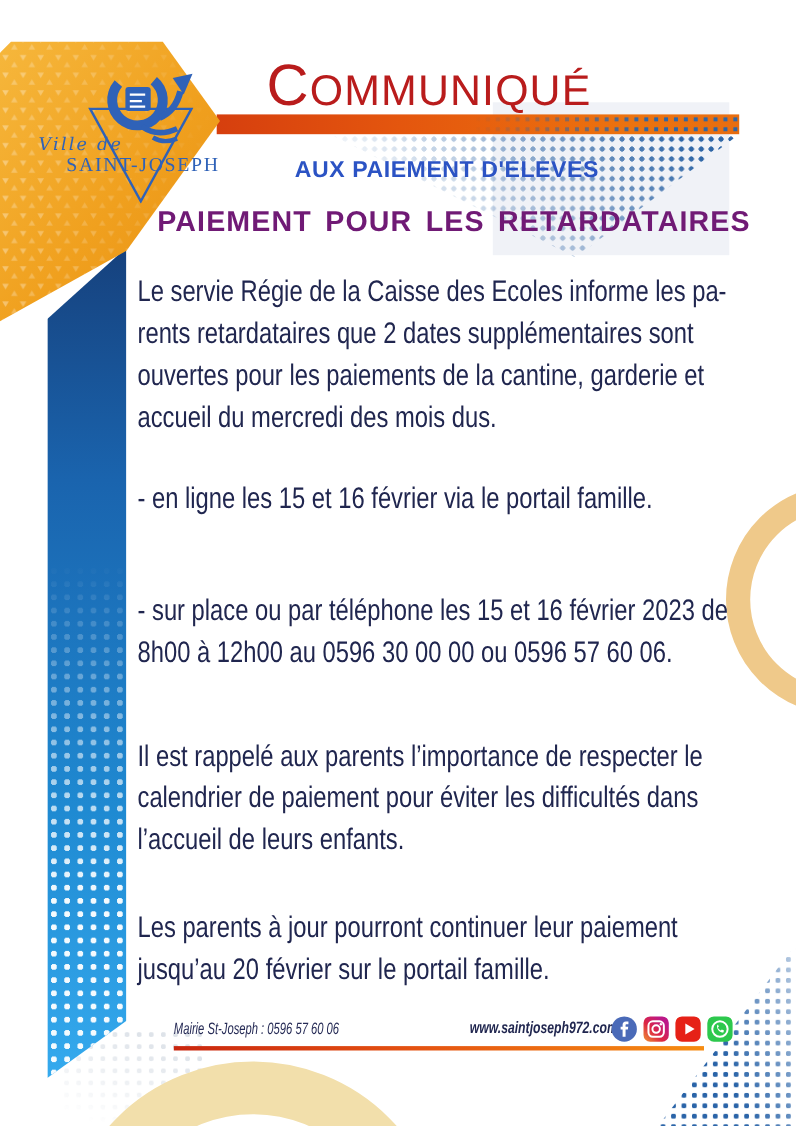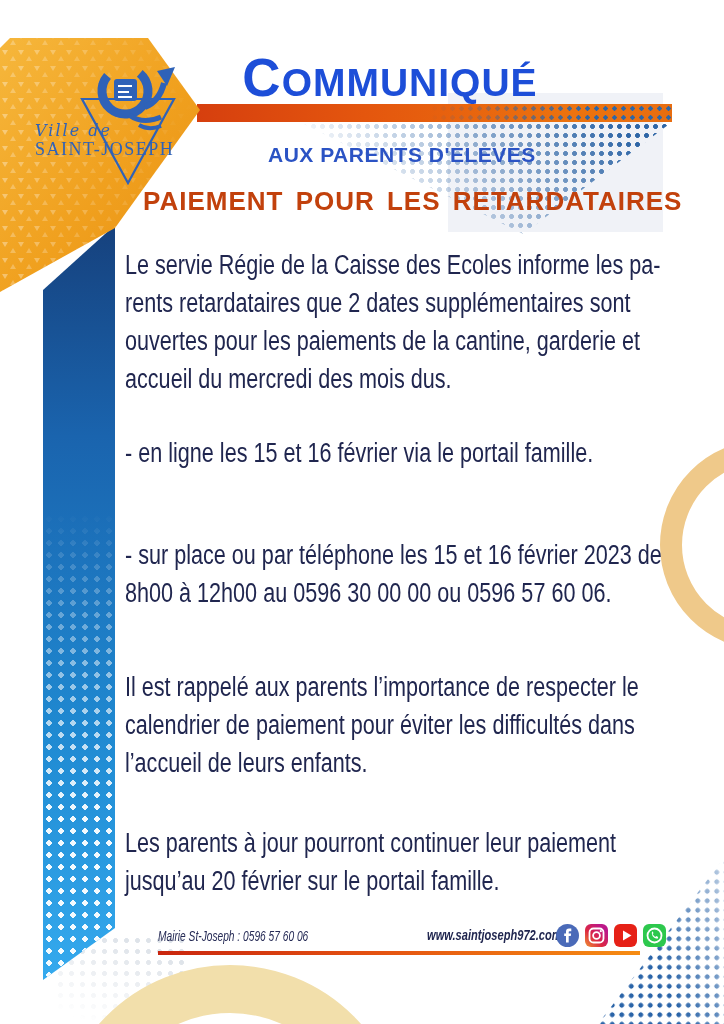--- a/index.html
+++ b/index.html
@@ -70,37 +70,37 @@
   }
   
   .logo{position:absolute;left:35px;top:55px;width:190px;height:155px;z-index:4;color:#2f62b8;}
   .logo .tri-outline{position:absolute;left:45px;top:42px;}
   .logo .swirl{position:absolute;left:52px;top:0px;}
   .logo .script{
     position:absolute;left:0;top:66px;width:190px;text-align:left;
     font-family:"DejaVu Serif",serif;font-style:italic;font-size:16px;letter-spacing:2px;
   }
   .logo .cityname{
-    position:absolute;left:0;top:84px;width:190px;text-align:left;
+    position:absolute;left:0;top:84px;width:190px;text-align:center;
     font-family:"Liberation Serif",serif;font-size:18px;letter-spacing:1.5px;
   }
   
   .title{
     position:absolute;left:225px;top:46px;width:330px;z-index:4;
-    text-align:center;color:#1d4ed8;font-weight:bold;font-size:39px;
+    text-align:center;color:#b91c1c;font-weight:normal;font-size:39px;
     letter-spacing:1px;text-transform:uppercase;line-height:1.2;
   }
   .title::first-letter{font-size:53px;}
   .subtitle1{
     position:absolute;left:268px;top:143px;z-index:4;white-space:nowrap;
     color:#2b53c4;font-weight:bold;font-size:21px;letter-spacing:.5px;
   }
   .subtitle2{
     position:absolute;left:143px;top:186px;z-index:4;white-space:nowrap;
-    color:#c2410c;font-weight:bold;font-size:26px;letter-spacing:1px;word-spacing:4px;
+    color:#701a75;font-weight:bold;font-size:26px;letter-spacing:1px;word-spacing:4px;
   }
   
   .para{
     position:absolute;left:125px;z-index:4;color:#20264f;
     font-size:27px;line-height:38px;white-space:nowrap;
     transform:scaleX(0.8);transform-origin:left top;
   }
   .p1{top:246px;}.p2{top:434px;}.p3{top:536px;}.p4{top:668px;}.p5{top:824px;}
   
   .contact{
@@ -174,21 +174,21 @@
       <path d="M58 52 C68 48 74 40 77 28" fill="none" stroke="#2f62b8" stroke-width="6"></path>
       <polygon points="70,16 88,12 80,31" fill="#2f62b8"></polygon>
       <path d="M42 60 q14 10 32 2" fill="none" stroke="#2f62b8" stroke-width="5"></path>
       <path d="M52 70 q10 6 22 1" fill="none" stroke="#2f62b8" stroke-width="4"></path>
     </svg>
     <div class="script">Ville de</div>
     <div class="cityname">SAINT-JOSEPH</div>
   </div>
 
   <div class="title">Communiqué</div>
-  <div class="subtitle1">AUX PARENTS D'ELEVES</div>
+  <div class="subtitle1">AUX PAIEMENT D'ELEVES</div>
   <div class="subtitle2">PAIEMENT POUR LES RETARDATAIRES</div>
 
   <div class="para p1">
     <div>Le servie Régie de la Caisse des Ecoles informe les pa-</div>
     <div>rents retardataires que 2 dates supplémentaires sont</div>
     <div>ouvertes pour les paiements de la cantine, garderie et</div>
     <div>accueil du mercredi des mois dus.</div>
   </div>
   <div class="para p2">
     <div>- en ligne les 15 et 16 février via le portail famille.</div>

